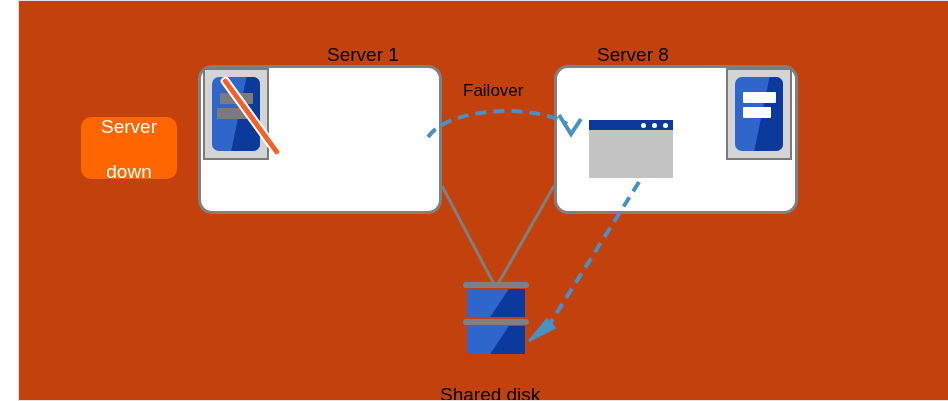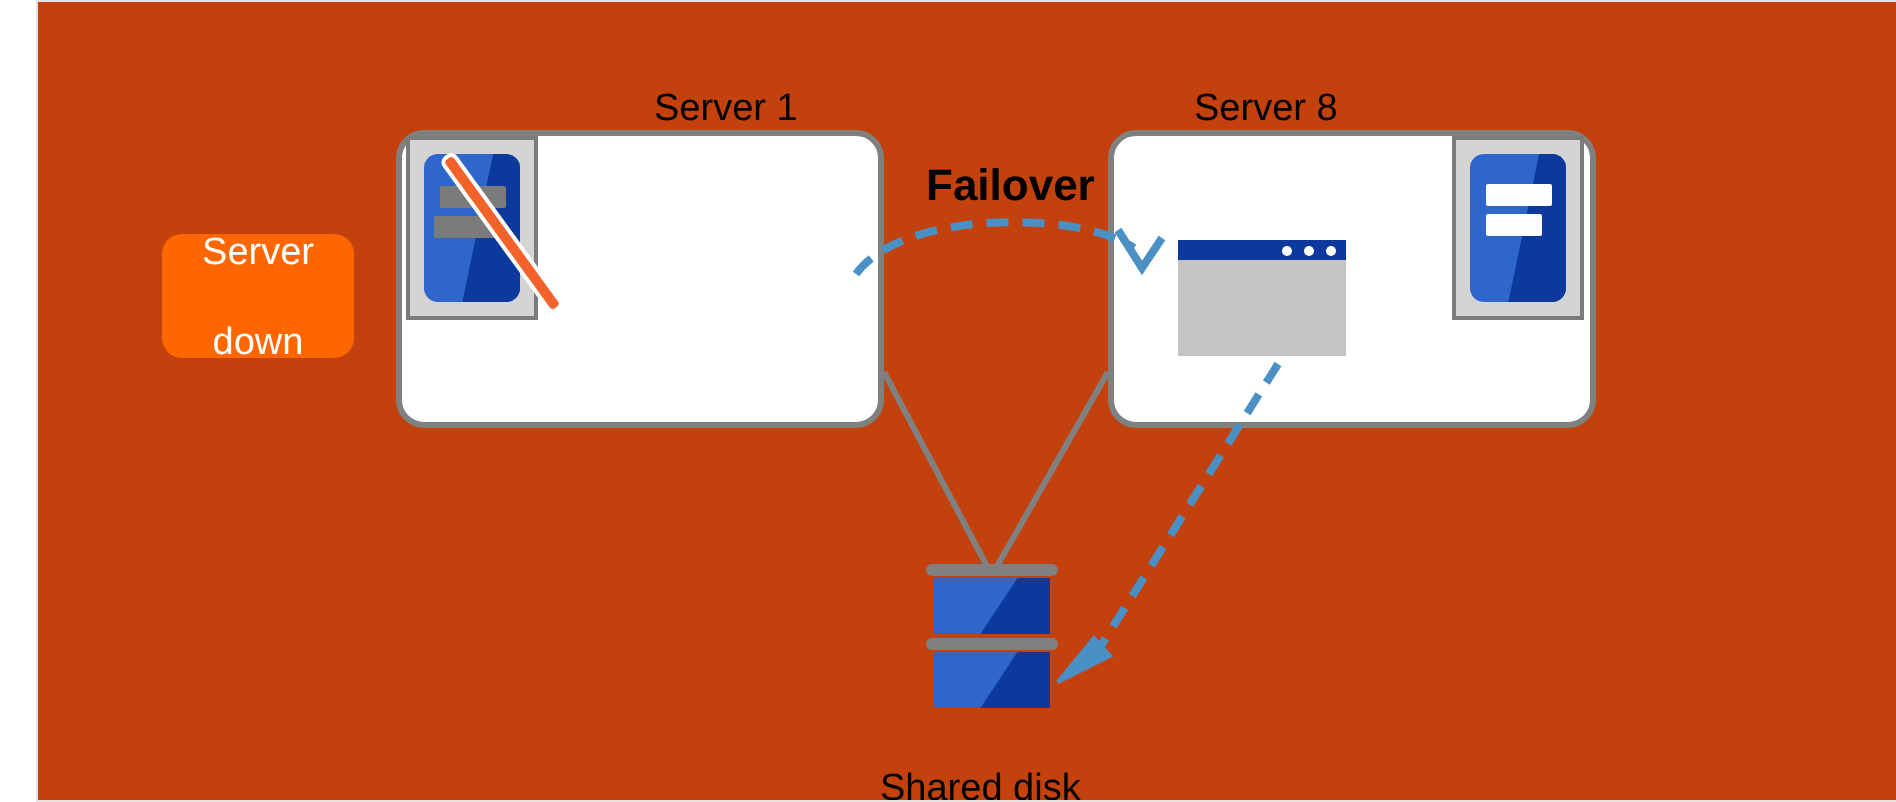--- a/index.html
+++ b/index.html
@@ -23,21 +23,21 @@
   .label {
     position: absolute;
     color: #000000;
     font-family: "Liberation Sans", sans-serif;
     white-space: nowrap;
     line-height: 1;
   }
   .title-label { font-size: 19px; }
   .app-label   { font-size: 19px; }
   .disk-label  { font-size: 19px; }
-  .failover-label { font-size: 22px; font-weight: bold; }
+  .failover-label { font-size: 17px; }
 
   
   .server-box {
     position: absolute;
     border: 3px solid #808080;
     border-radius: 14px;
     background: #ffffff;
   }
 
   

